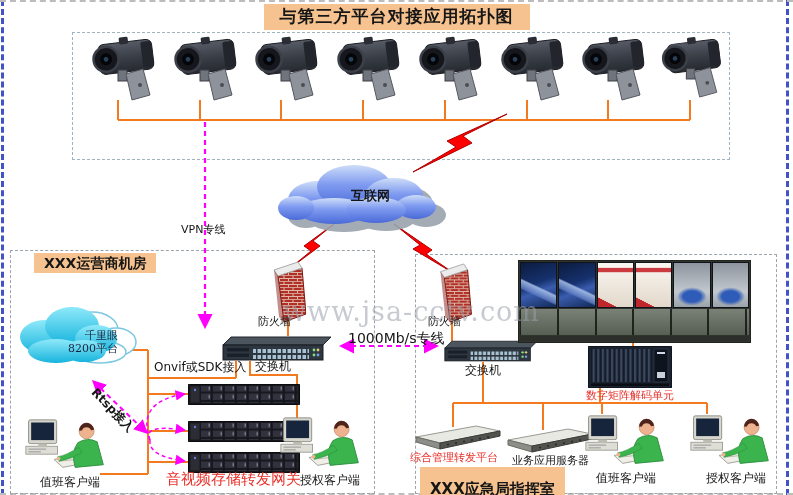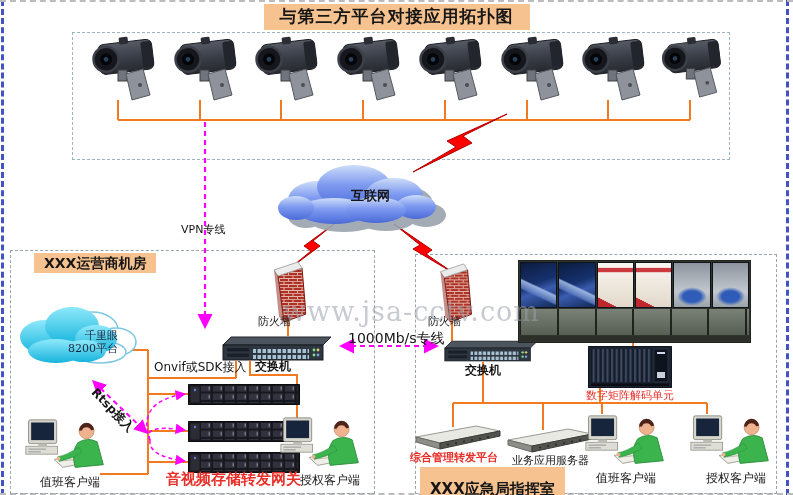--- a/index.html
+++ b/index.html
@@ -13,21 +13,21 @@
   svg.dev{position:absolute;z-index:3;overflow:visible;}
   .lbl{position:absolute;z-index:4;white-space:nowrap;color:#161616;line-height:1.15;}
   .peach{background:#F6C28F;}
   .title{top:4px;left:50%;transform:translateX(-50%);font-size:17px;font-weight:bold;
          padding:3px 16px;letter-spacing:1px;}
   .zone-lbl{left:596px;top:133px;font-size:13px;font-weight:bold;padding:1px 7px;border:1px dashed #9aa4aa;}
   .room-lbl-left{left:34px;top:253px;font-size:14px;font-weight:bold;padding:2px 10px;}
   .room-lbl-right{left:420px;top:467px;font-size:15px;font-weight:bold;padding:14px 10px;}
   .small{font-size:11px;text-align:right;}
   .mid{font-size:12px;}
-  .bold{font-weight:bold;}
+  .bold{font-weight:normal;}
   .red{color:#E8302A;}
   .cloudtxt{left:22px;top:330px;width:96px;text-align:right;font-size:11px;color:#16233c;
             font-family:"DejaVu Serif","Liberation Serif",serif;}
   .inet{left:330px;top:189px;width:60px;text-align:right;font-size:13px;font-weight:bold;
         font-family:"DejaVu Serif","Liberation Serif",serif;}
   .rot{transform:rotate(46deg);transform-origin:left top;font-weight:bold;}
   .watermark{position:absolute;left:283px;top:296px;z-index:5;font-size:27px;letter-spacing:1px;
              color:#9aa0aa;opacity:.55;font-family:"DejaVu Serif","Liberation Serif",serif;
              pointer-events:none;}
   .vwall{position:absolute;left:518px;top:260px;width:229px;z-index:3;background:#30342f;

